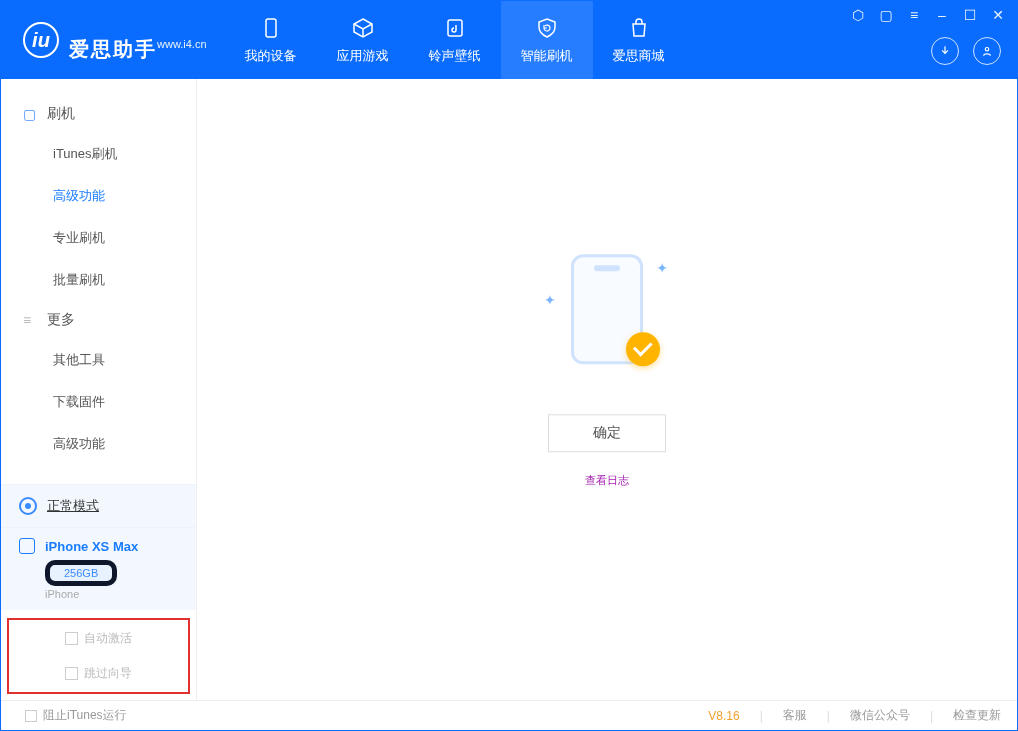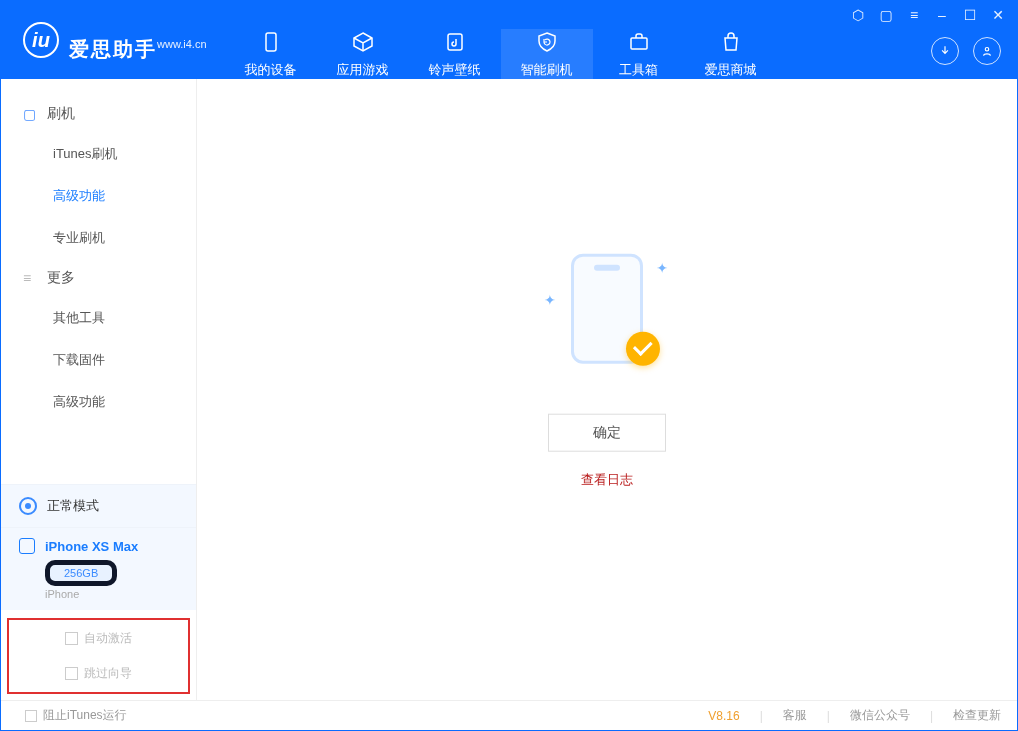--- a/index.html
+++ b/index.html
@@ -3,38 +3,38 @@
 <meta charset="utf-8">
 <style>
 * { margin: 0; padding: 0; box-sizing: border-box; font-family: "Microsoft YaHei", Arial, sans-serif; }
 body { background: #fff; width: 1018px; height: 731px; overflow: hidden; border: 1px solid #0a6cff; }
 .header { background: linear-gradient(to bottom, #0a6cff, #0a6cff); height: 78px; display: flex; align-items: center; color: #fff; position: relative; }
 .logo-area { display: flex; align-items: center; padding: 0 18px 0 22px; }
 .logo-icon { width: 36px; height: 36px; border: 2px solid #fff; border-radius: 50%; display: flex; align-items: center; justify-content: center; font-weight: bold; font-size: 20px; margin-right: 10px; font-style: italic; }
 .logo-text { display: flex; flex-direction: row; margin-top: 18px; }
 .logo-title { font-size: 20px; font-weight: bold; letter-spacing: 2px; line-height: 1.1; }
 .logo-sub { font-size: 11px; opacity: 0.9; }
-.tabs { display: flex; height: 100%; align-items: flex-end; }
+.tabs { display: flex; height: 100%; }
 .tab { width: 92px; display: flex; flex-direction: column; align-items: center; justify-content: center; cursor: pointer; font-size: 13px; gap: 6px; }
 .tab.active { background: rgba(255,255,255,0.12); }
 .tab-icon { width: 26px; height: 26px; display: flex; align-items: center; justify-content: center; }
 .tab-icon svg { width: 24px; height: 24px; fill: none; stroke: #fff; stroke-width: 1.5; }
 .window-ctrls { position: absolute; right: 10px; top: 6px; display: flex; gap: 10px; font-size: 14px; }
 .window-ctrls span { cursor: pointer; opacity: 0.9; width: 18px; text-align: center; }
 .header-right { position: absolute; right: 16px; bottom: 14px; display: flex; gap: 14px; }
 .header-right .circ { width: 28px; height: 28px; border: 1.5px solid rgba(255,255,255,0.8); border-radius: 50%; display: flex; align-items: center; justify-content: center; cursor: pointer; }
 .body { display: flex; height: calc(100% - 78px - 30px); }
 .sidebar { width: 196px; border-right: 1px solid #eee; display: flex; flex-direction: column; }
 .side-scroll { flex: 1; overflow: auto; padding-top: 16px; }
 .side-group-title { display: flex; align-items: center; gap: 10px; padding: 10px 22px; color: #555; font-size: 14px; }
 .side-group-title .gicon { width: 14px; color: #4a90ff; }
 .side-item { padding: 12px 22px 12px 52px; font-size: 13px; color: #555; cursor: pointer; }
 .side-item.active { color: #1a7dff; }
 .side-bottom { padding: 0 0 0 0; }
-.mode-box { background: #f3f8ff; margin: 0; padding: 12px 18px; display: flex; align-items: center; gap: 10px; font-size: 13px; color: #333; border-top: 1px solid #eef3fa; border-bottom: 1px solid #eef3fa; }
+.mode-box { background: #f3f8ff; margin: 0; padding: 12px 18px; display: flex; align-items: center; gap: 10px; font-size: 13px; color: #333; border-top: 1px solid #eef3fa; border-bottom: 1px solid #eef3fa; text-decoration: underline; }
 .mode-box .dot { width: 18px; height: 18px; border: 2px solid #3a8bff; border-radius: 50%; position: relative; }
 .mode-box .dot::after { content:''; position:absolute; width:6px; height:6px; background:#3a8bff; border-radius:50%; top:4px; left:4px; }
 .device-box { background: #f3f8ff; padding: 10px 18px 10px 18px; }
 .device-row { display: flex; align-items: center; gap: 10px; color: #1a7dff; font-weight: bold; font-size: 13px; }
 .device-phone-icon { width: 16px; height: 16px; border: 1.5px solid #1a7dff; border-radius: 3px; }
 .storage-pill { display: inline-block; margin: 6px 0 2px 26px; padding: 2px 14px; border: 5px solid #0f172a; border-radius: 10px; font-size: 11px; color: #3a8bff; background: #e8f2ff; }
 .device-sub { margin-left: 26px; font-size: 11px; color: #aaa; }
 .red-box { border: 2px solid #e03030; margin: 8px 6px 6px 6px; padding: 10px 10px; display: flex; gap: 18px; align-items: center; flex-direction: column; }
 .chk { display: flex; align-items: center; gap: 6px; font-size: 12px; color: #bbb; }
 .chk .box { width: 13px; height: 13px; border: 1px solid #ccc; }
@@ -43,21 +43,21 @@
 .phone-ill { width: 110px; height: 130px; margin: 0 auto 30px; position: relative; }
 .phone-shape { width: 72px; height: 110px; border: 3px solid #cfe3ff; border-radius: 12px; margin: 0 auto; position: relative; background: #f8fbff; }
 .phone-shape::before { content:''; position:absolute; top: 8px; left: 50%; transform: translateX(-50%); width: 26px; height: 6px; background: #cfe3ff; border-radius: 3px; }
 .check-badge { position: absolute; right: 2px; bottom: 18px; width: 34px; height: 34px; background: #ffb400; border-radius: 50%; display: flex; align-items: center; justify-content: center; box-shadow: 0 2px 6px rgba(255,180,0,0.4); }
 .check-badge::after { content:''; width: 14px; height: 8px; border-left: 3px solid #fff; border-bottom: 3px solid #fff; transform: rotate(-45deg) translate(1px, -2px); }
 .sparkle { position: absolute; color: #79b6ff; font-size: 14px; }
 .sparkle.s1 { left: -8px; top: 38px; }
 .sparkle.s2 { right: -6px; top: 6px; }
 .result-title { font-size: 18px; color: #333; margin-bottom: 26px; }
 .ok-btn { display: inline-block; padding: 9px 44px; border: 1px solid #ddd; background: #fff; font-size: 14px; color: #555; cursor: pointer; margin-bottom: 18px; }
-.log-link { font-size: 13px; color: #b91c1c; cursor: pointer; font-family: Liberation Serif, serif; }
+.log-link { font-size: 11px; color: #a21caf; cursor: pointer; font-family: Liberation Serif, serif; }
 .footer { height: 30px; border-top: 1px solid #eee; display: flex; align-items: center; padding: 0 16px; font-size: 12px; color: #999; }
 .footer .left { display: flex; align-items: center; gap: 6px; padding-left: 8px; }
 .footer .left .box { width: 12px; height: 12px; border: 1px solid #ccc; }
 .footer .right { margin-left: auto; display: flex; align-items: center; gap: 20px; }
 .footer .sep { color: #ddd; }
 .footer .link { cursor: pointer; }
 </style>
 </head>
 <body>
 
@@ -101,29 +101,20 @@
           <svg viewBox="0 0 24 24">
             <path d="M12 3l8 3v5c0 5-3.5 8-8 10-4.5-2-8-5-8-10V6z"></path>
             <path d="M9 12a3 3 0 1 0 1-2.2M9 9v3h3" stroke-width="1.2"></path>
           </svg>
         </div>
       <span>智能刷机</span>
     </div>
     <div class="tab">
       <div class="tab-icon">
           <svg viewBox="0 0 24 24">
-            <rect x="4" y="8" width="16" height="11" rx="1"></rect>
-            <path d="M9 8V6a2 2 0 0 1 2-2h2a2 2 0 0 1 2 2v2"></path>
-          </svg>
-        </div>
-      <span>工具箱</span>
-    </div>
-    <div class="tab">
-      <div class="tab-icon">
-          <svg viewBox="0 0 24 24">
             <path d="M6 8h12l-1 12H7z"></path>
             <path d="M9 8V6a3 3 0 0 1 6 0v2"></path>
           </svg>
         </div>
       <span>爱思商城</span>
     </div>
   </div>
   <div class="window-ctrls">
     <span>⬡</span>
     <span>▢</span>
@@ -150,20 +141,21 @@
 <div class="body">
   <div class="sidebar">
     <div class="side-scroll">
       <div class="side-group-title">
         <span class="gicon">▢</span>
         <span>刷机</span>
       </div>
       <div class="side-item">iTunes刷机</div>
       <div class="side-item active">高级功能</div>
       <div class="side-item">专业刷机</div>
+      <div class="side-item">批量刷机</div>
       <div class="side-group-title">
         <span class="gicon" style="color:#bbb">≡</span>
         <span>更多</span>
       </div>
       <div class="side-item">其他工具</div>
       <div class="side-item">下载固件</div>
       <div class="side-item">高级功能</div>
     </div>
     <div class="side-bottom">
       <div class="mode-box">

